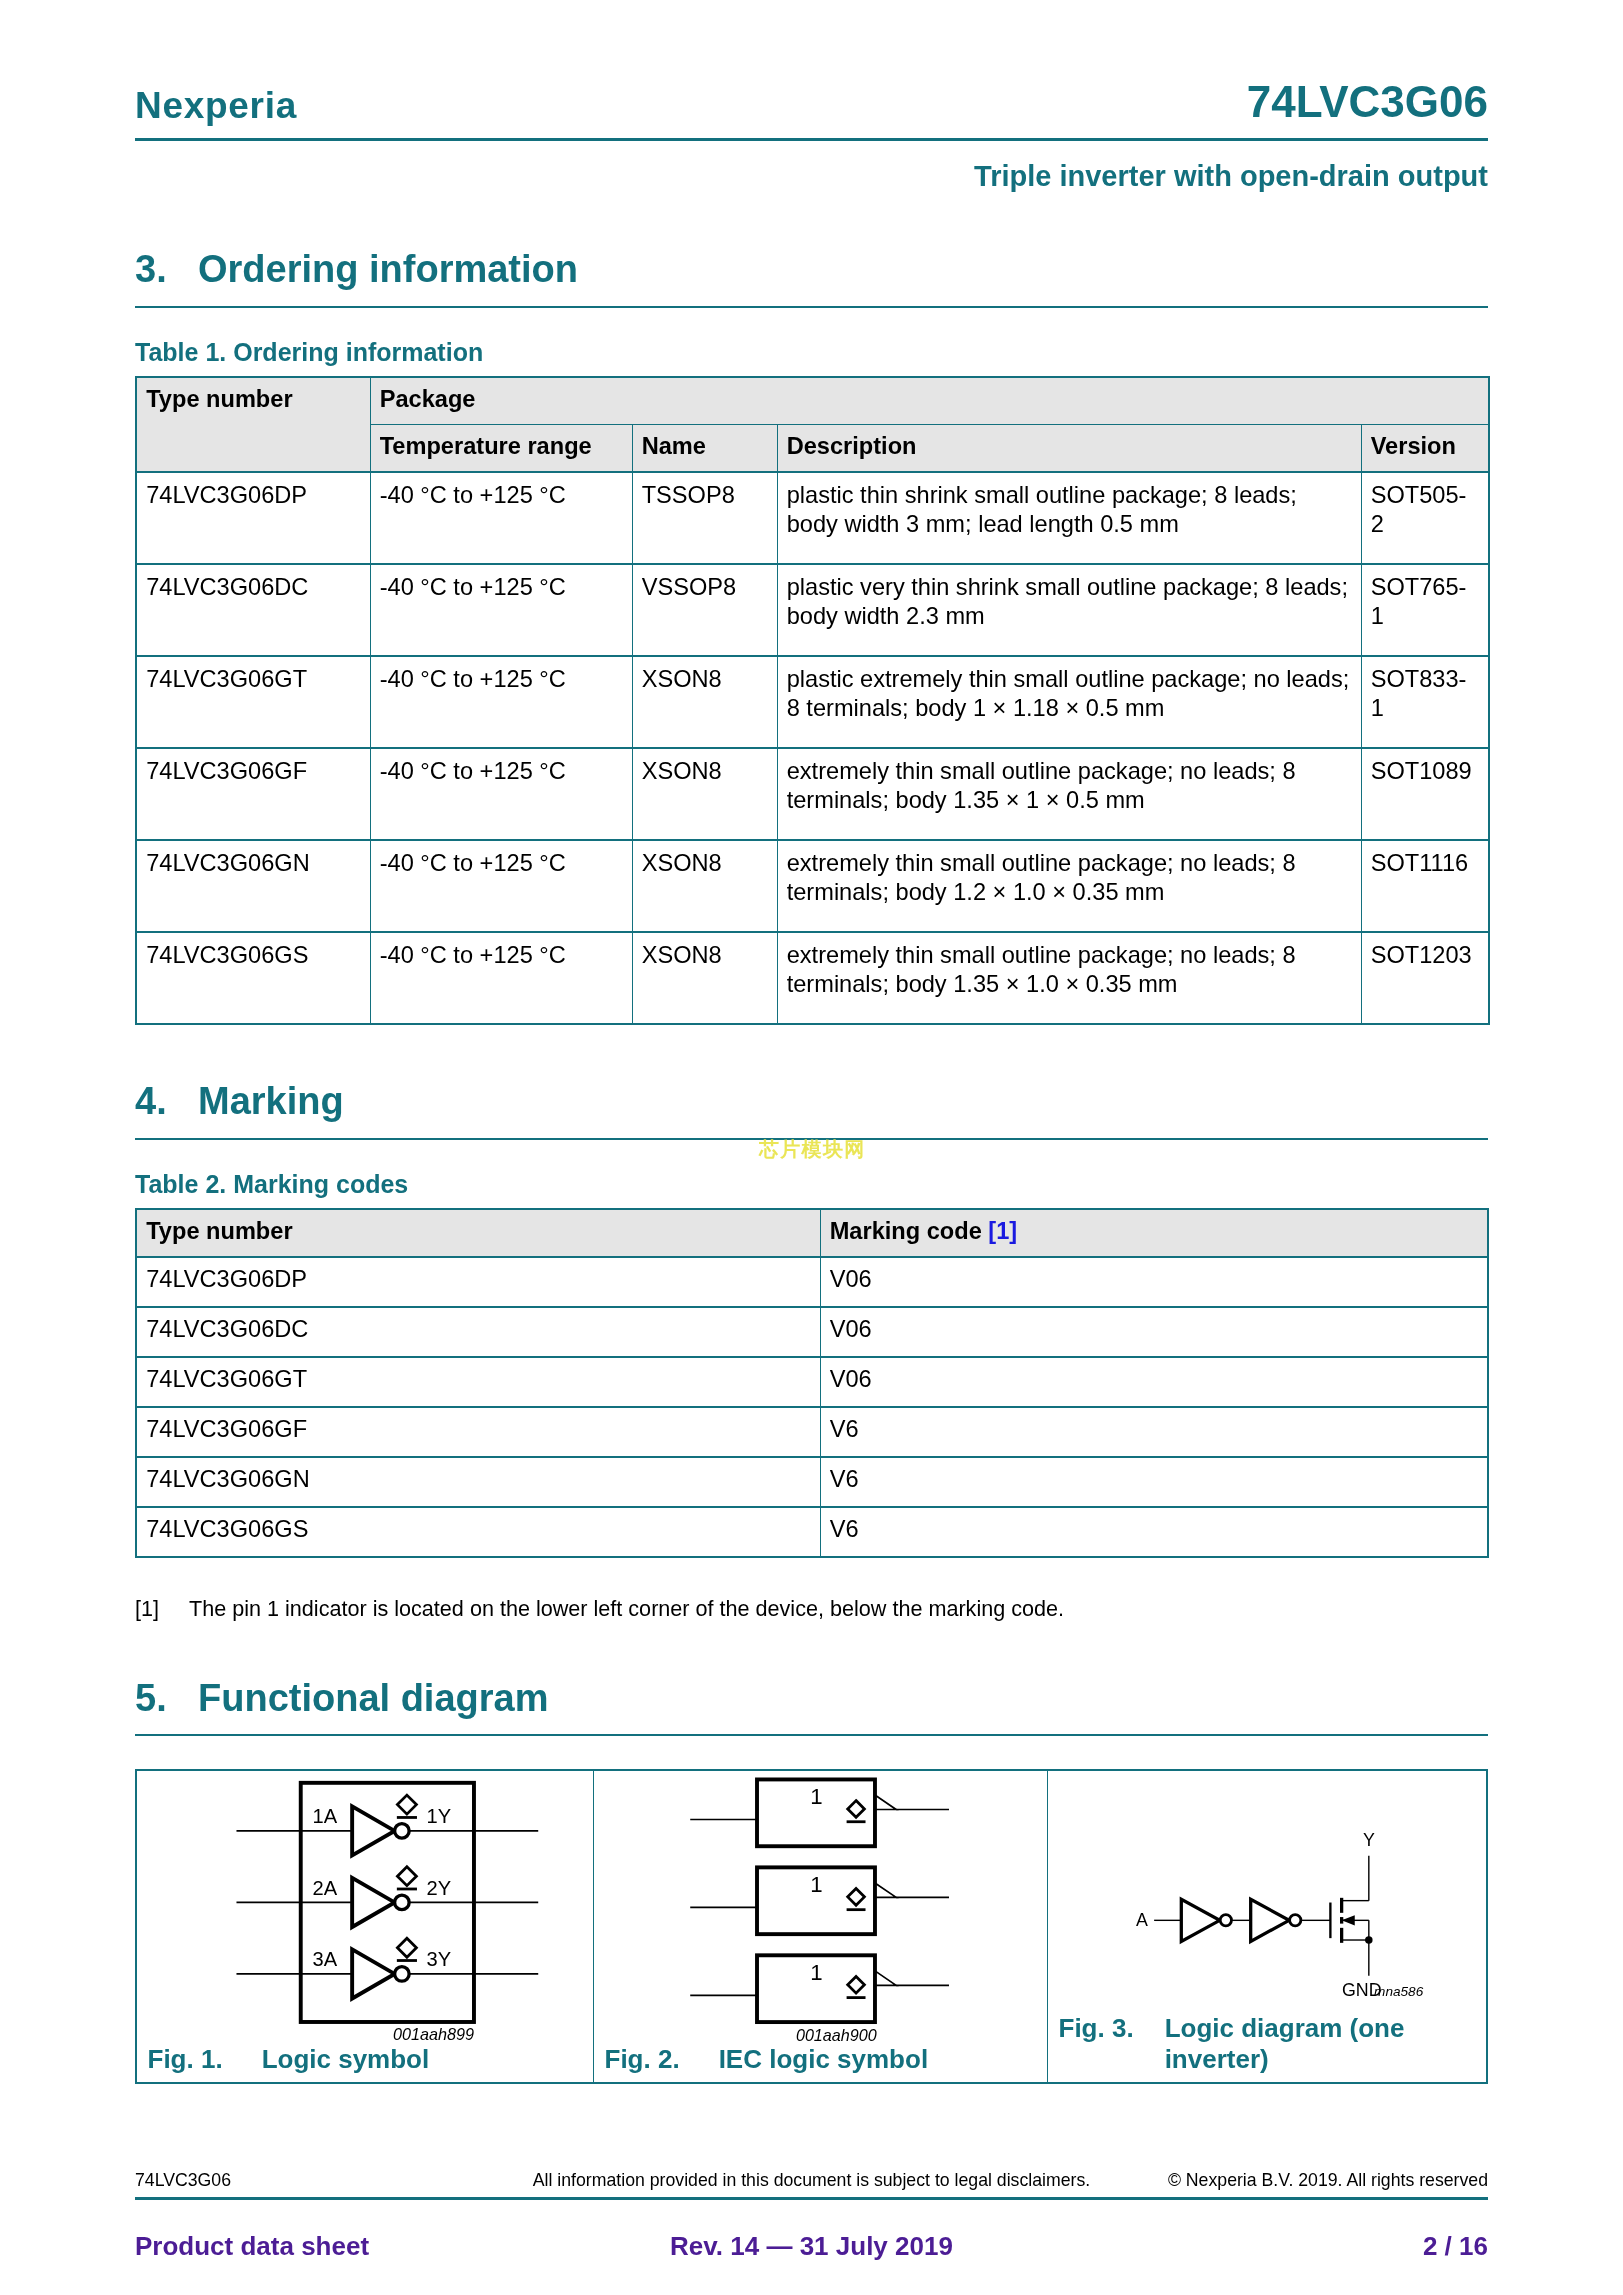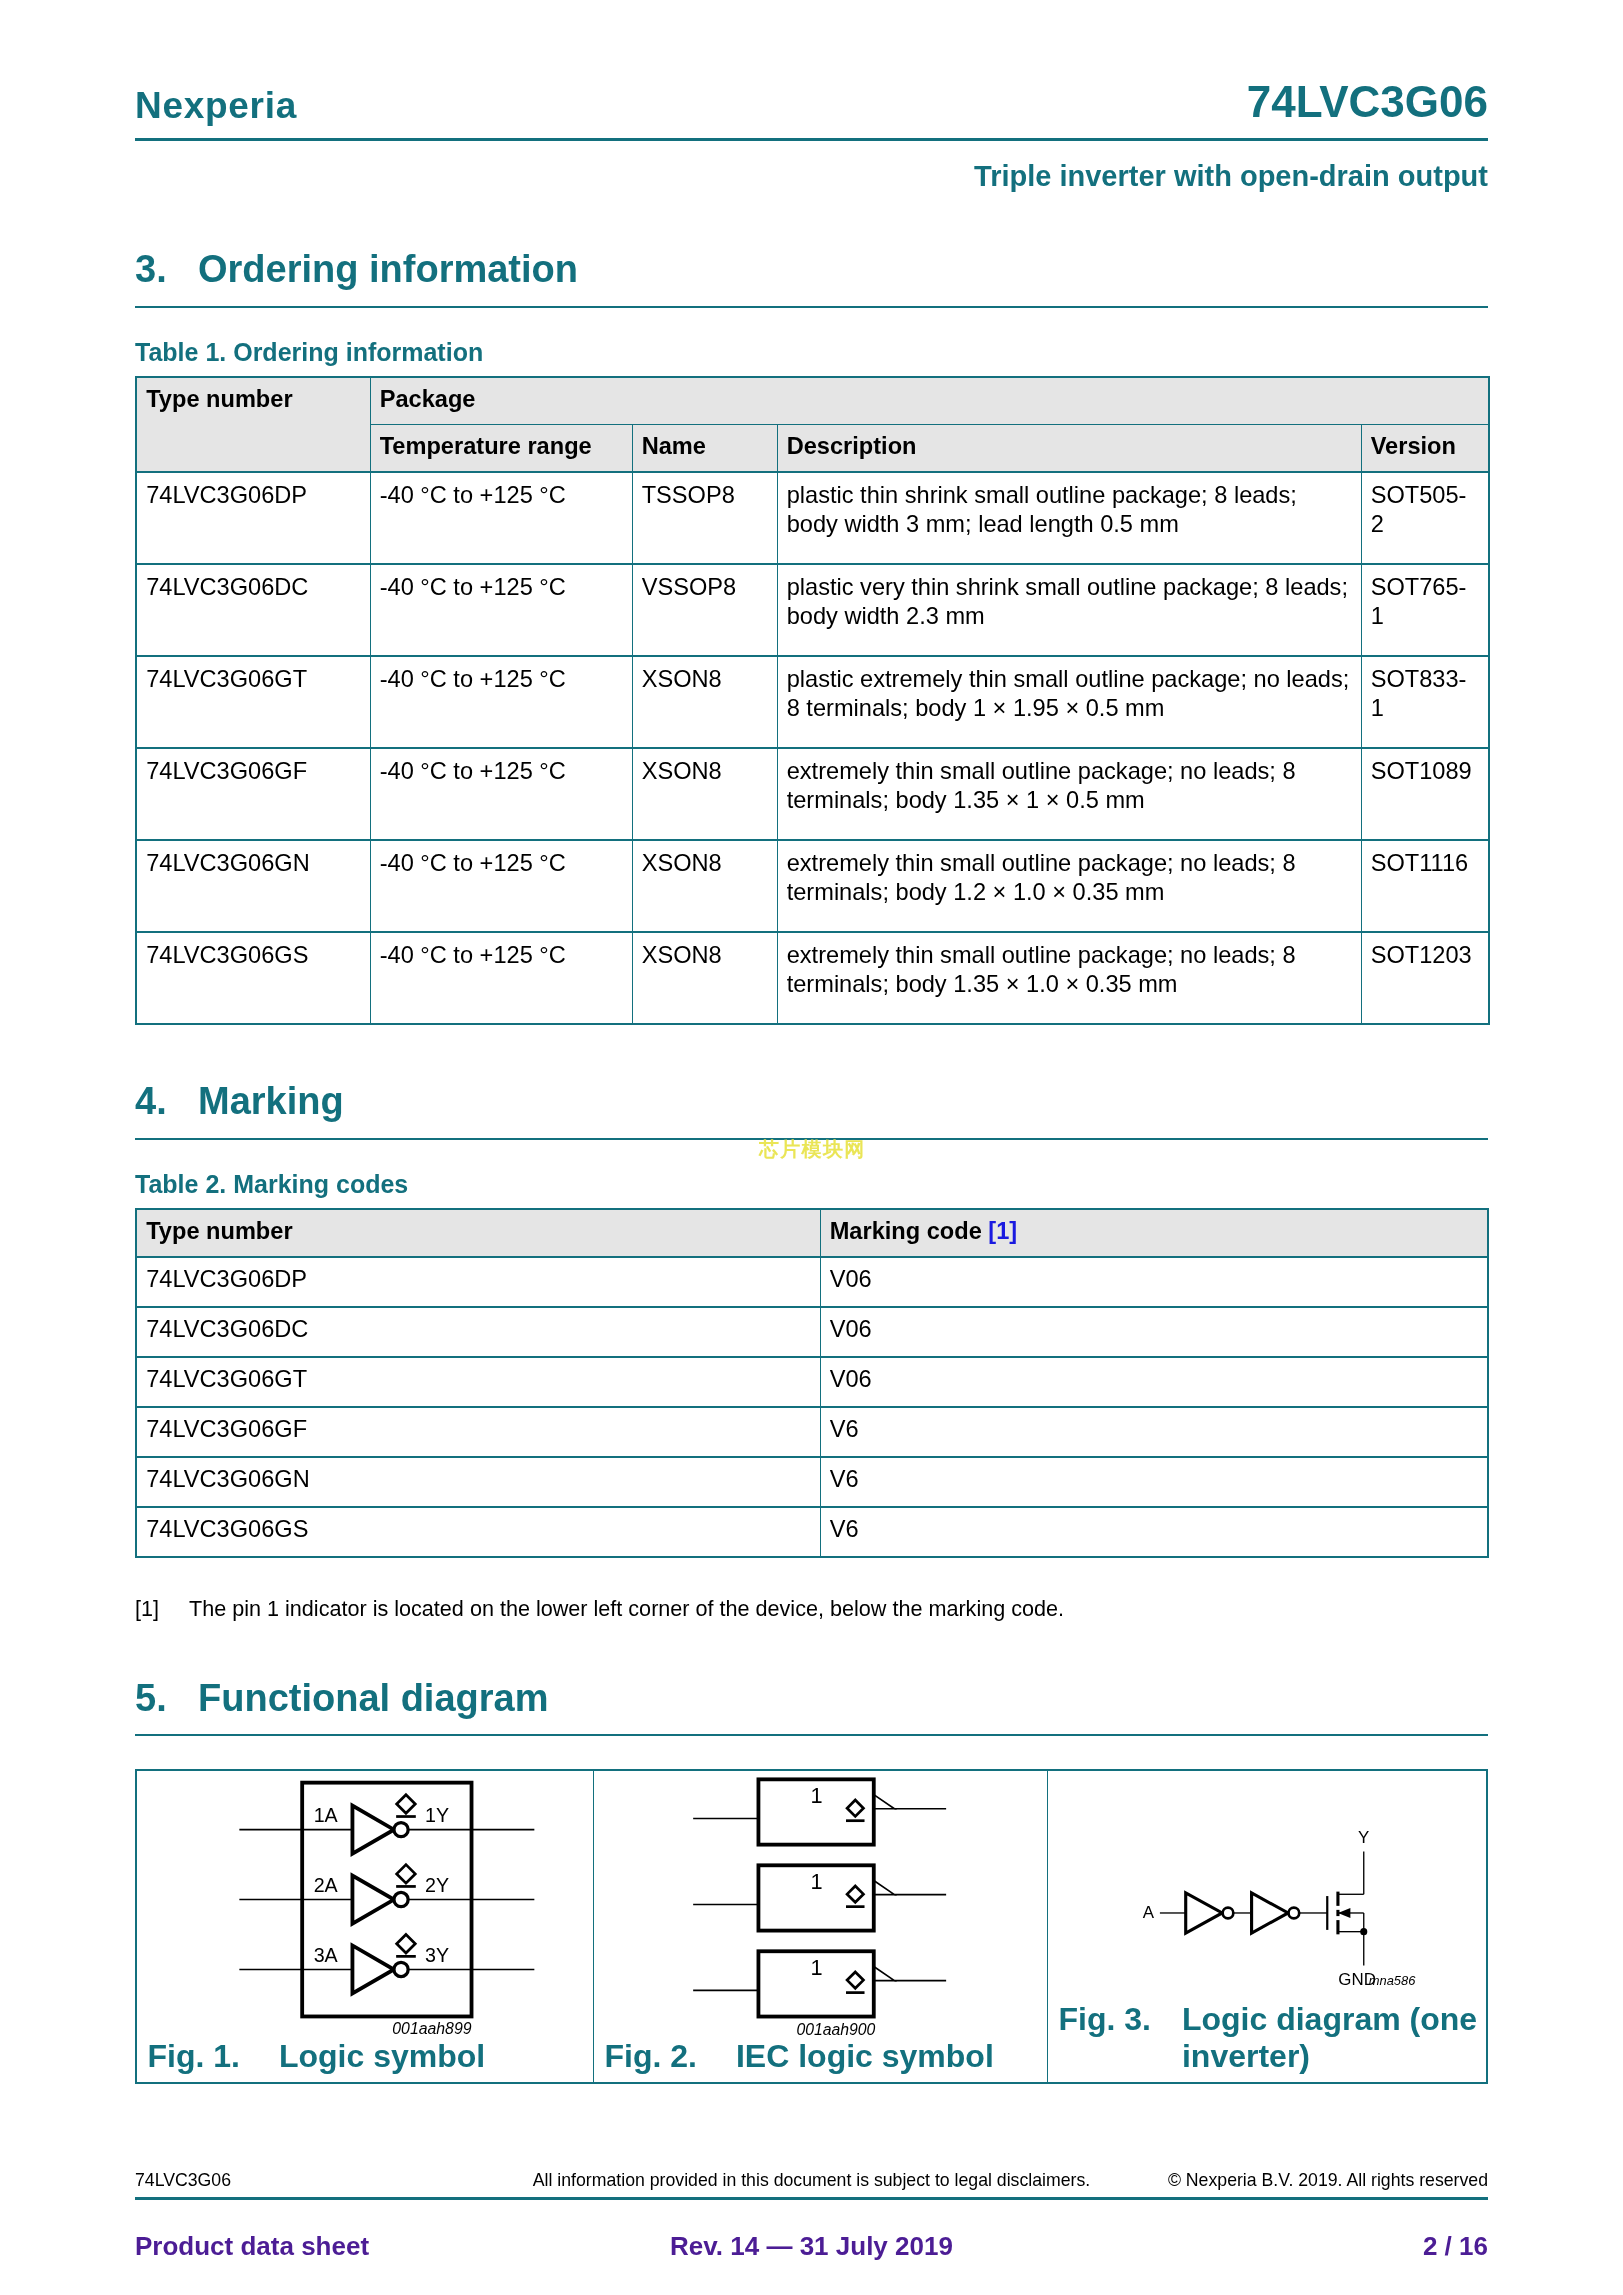--- a/index.html
+++ b/index.html
@@ -44,21 +44,21 @@
   
   .footnote{display:flex;margin-top:38px;font-size:21.6px;}
   .footnote .ref{flex:0 0 54px;}
   
   .figbox{margin-top:33px;border:2px solid #13707e;display:flex;height:315px;box-sizing:border-box;}
   .figcell{box-sizing:border-box;display:flex;flex-direction:column;padding:3.9px 10.5px 7.9px 10.5px;}
   .figcell-1{flex:0 0 457px;border-right:1.3px solid #13707e;}
   .figcell-2{flex:0 0 453px;border-right:1.3px solid #13707e;}
   .figcell-3{flex:1 1 auto;}
   .figsvg{display:block;margin:0 auto;}
-  .figcap{margin-top:auto;font-size:32px;font-weight:bold;color:#13707e;display:flex;}
+  .figcap{margin-top:auto;font-size:26px;font-weight:bold;color:#13707e;display:flex;}
   .figcap .flabel{flex:0 0 auto;margin-right:39px;}
   svg text{font-family:"Liberation Sans",sans-serif;}
   .svg-label{font-size:36px;}
   .svg-code{font-size:29px;font-style:italic;}
   
   .watermark{
     position:absolute;left:759px;top:1136px;
     font-size:20px;font-weight:bold;color:#e9e44e;opacity:.95;
     letter-spacing:1.3px;white-space:nowrap;
   }
@@ -125,21 +125,21 @@
         <td>74LVC3G06DC</td>
         <td>-40 °C to +125 °C</td>
         <td>VSSOP8</td>
         <td>plastic very thin shrink small outline package; 8 leads; body width 2.3 mm</td>
         <td>SOT765-1</td>
       </tr>
       <tr>
         <td>74LVC3G06GT</td>
         <td>-40 °C to +125 °C</td>
         <td>XSON8</td>
-        <td>plastic extremely thin small outline package; no leads; 8 terminals; body 1 × 1.95 × 0.5 mm</td>
+        <td>plastic extremely thin small outline package; no leads; 8 terminals; body 1 × 1.18 × 0.5 mm</td>
         <td>SOT833-1</td>
       </tr>
       <tr>
         <td>74LVC3G06GF</td>
         <td>-40 °C to +125 °C</td>
         <td>XSON8</td>
         <td>extremely thin small outline package; no leads; 8 terminals; body 1.35 × 1 × 0.5 mm</td>
         <td>SOT1089</td>
       </tr>
       <tr>

